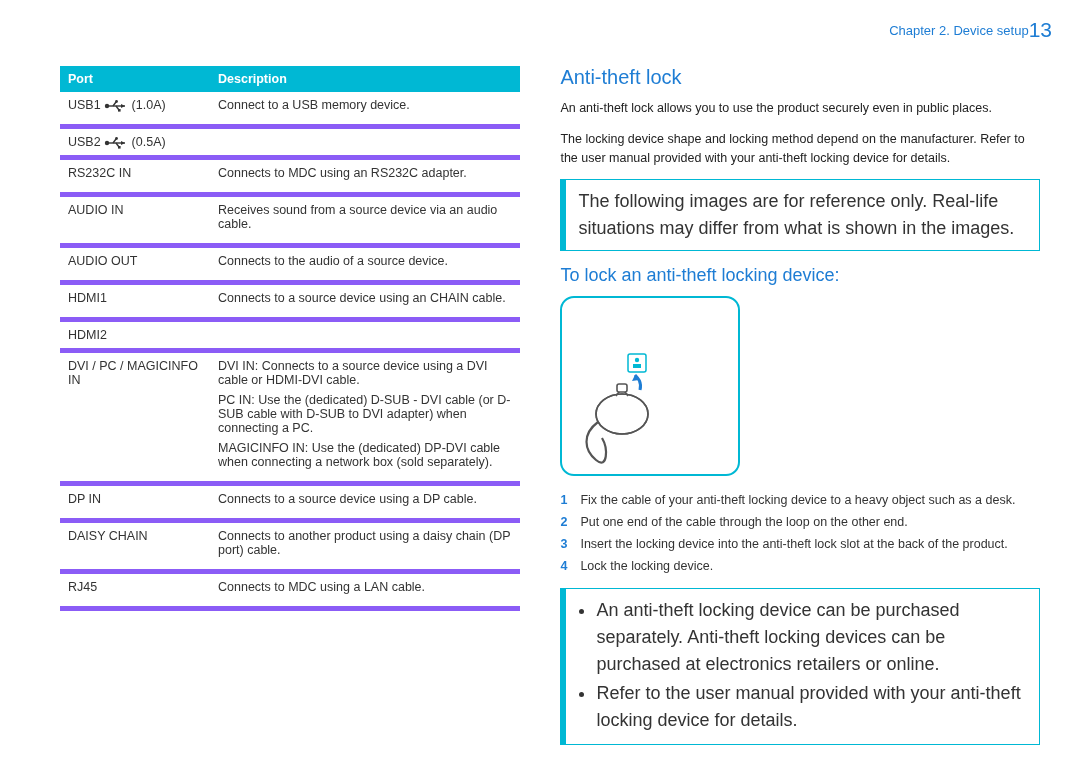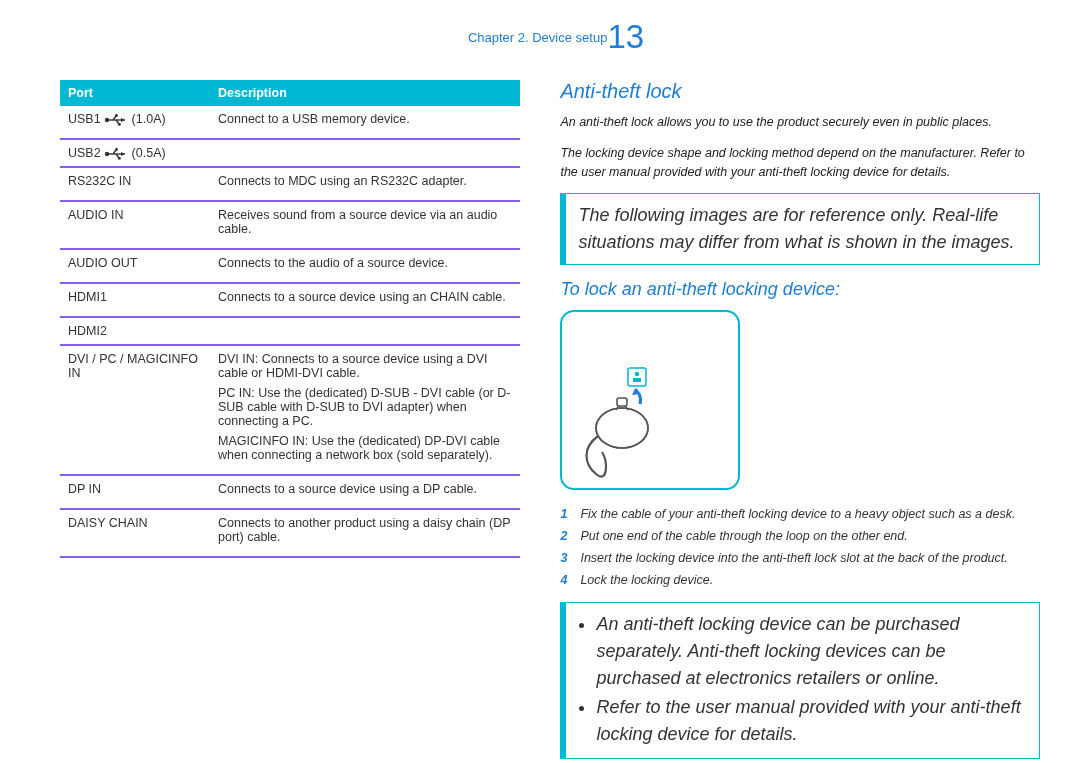--- a/index.html
+++ b/index.html
@@ -7,57 +7,57 @@
     font-family: Arial, Helvetica, sans-serif;
     font-size: 13px;
     color: #333;
     background: #fff;
     width: 1080px;
     height: 763px;
     position: relative;
   }
   .page-header {
     display: flex;
-    justify-content: center;
+    justify-content: flex-end;
     align-items: center;
     padding: 18px 28px 6px 60px;
   }
   .chapter-link {
     color: #1e7dd4;
     font-size: 13px;
     font-weight: 500;
   }
   .page-number {
     color: #1e7dd4;
-    font-size: 33px;
+    font-size: 21px;
     font-weight: 400;
   }
   .content {
     display: flex;
     gap: 40px;
     padding: 18px 40px 0 60px;
   }
   .left-col { width: 480px; }
-  .right-col { width: 500px; font-style: italic; }
+  .right-col { width: 500px; }
   table.ports {
     width: 100%;
     border-collapse: collapse;
     font-size: 12.5px;
   }
   table.ports th {
     background: #00b8d4;
     color: #fff;
     text-align: left;
     padding: 6px 8px;
     font-weight: 600;
     font-size: 12.5px;
   }
   table.ports td {
     padding: 6px 8px;
-    border-bottom: 2px solid #8b5cf6;
+    border-bottom: 5px solid #8b5cf6;
     vertical-align: top;
   }
   table.ports td.port-name { font-weight: 500; width: 150px; }
   .usb-icon {
     display: inline-block;
     vertical-align: middle;
   }
   .desc-para { margin-bottom: 6px; }
   .section-title {
     color: #1e7dd4;
@@ -185,20 +185,26 @@
             <td>
               <div class="desc-para">Connects to a source device using a DP cable.</div>
             </td>
           </tr>
           <tr>
             <td class="port-name">DAISY CHAIN </td>
             <td>
               <div class="desc-para">Connects to another product using a daisy chain (DP port) cable.</div>
             </td>
           </tr>
+          <tr>
+            <td class="port-name">RJ45 </td>
+            <td>
+              <div class="desc-para">Connects to MDC using a LAN cable.</div>
+            </td>
+          </tr>
         </tbody>
     </table>
   </div>
 
   <div class="right-col">
     <h2 class="section-title">Anti-theft lock</h2>
     <p class="body-text">An anti-theft lock allows you to use the product securely even in public places.</p>
     <p class="body-text">The locking device shape and locking method depend on the manufacturer. Refer to the user manual provided with your anti-theft locking device for details.</p>
     <div class="note-box">
       <span>The following images are for reference only. Real-life situations may differ from what is shown in the images.</span>

